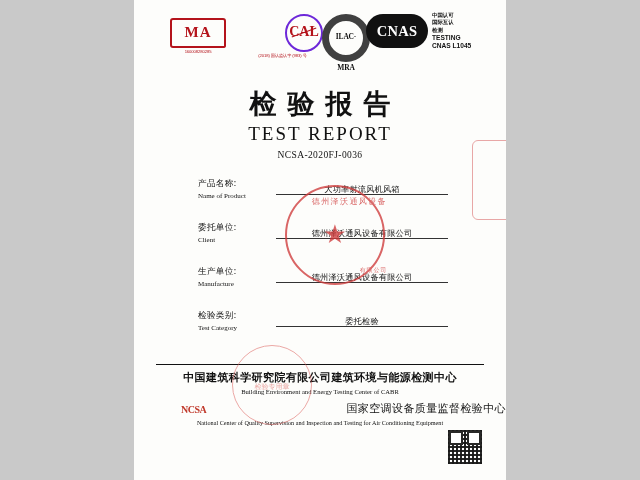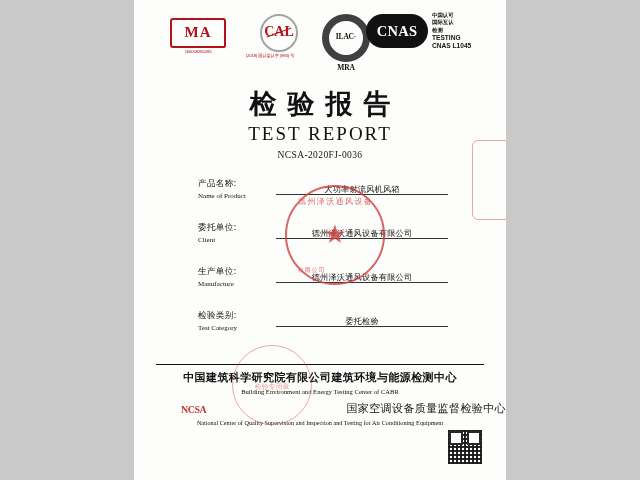--- a/index.html
+++ b/index.html
@@ -66,27 +66,28 @@
     border-right: 2.2px solid #b4131b;
     border-bottom: 2.2px solid #b4131b;
     border-radius: 0 0 3px 0;
     background: #fdfdfb;
   }
 
   .cal-badge {
     width: 34px;
     height: 34px;
     border-radius: 50%;
-    border: 2px solid #a3a3a3;
+    border: 2px solid #6d28d9;
     color: #b4131b;
     font-family: "Liberation Serif", serif;
     font-weight: bold;
     font-size: 14px;
     line-height: 31px;
     position: relative;
+    margin-left: 25px;
   }
   .cal-badge .slash {
     position: absolute;
     left: 4px;
     top: 16px;
     width: 26px;
     height: 0;
     border-top: 1.6px solid #b4131b;
     transform: rotate(-20deg);
   }
@@ -272,23 +273,23 @@
     position: absolute;
     left: 50%;
     top: 50%;
     transform: translate(-50%, -52%);
     color: #cf3b3b;
     font-size: 26px;
     line-height: 1;
   }
   .stamp-arc-top, .stamp-arc-bottom {
     position: absolute;
-    left: 11px;
+    left: 4px;
     width: 100%;
-    text-align: left;
+    text-align: right;
     color: #cf3b3b;
     font-family: Liberation Serif, serif;
     font-size: 8px;
     letter-spacing: 1.4px;
     white-space: nowrap;
   }
   .stamp-arc-top { top: 9px; }
   .stamp-arc-bottom { bottom: 8px; font-size: 6px; letter-spacing: 0.8px; }
 
   .stamp-round-2 {

